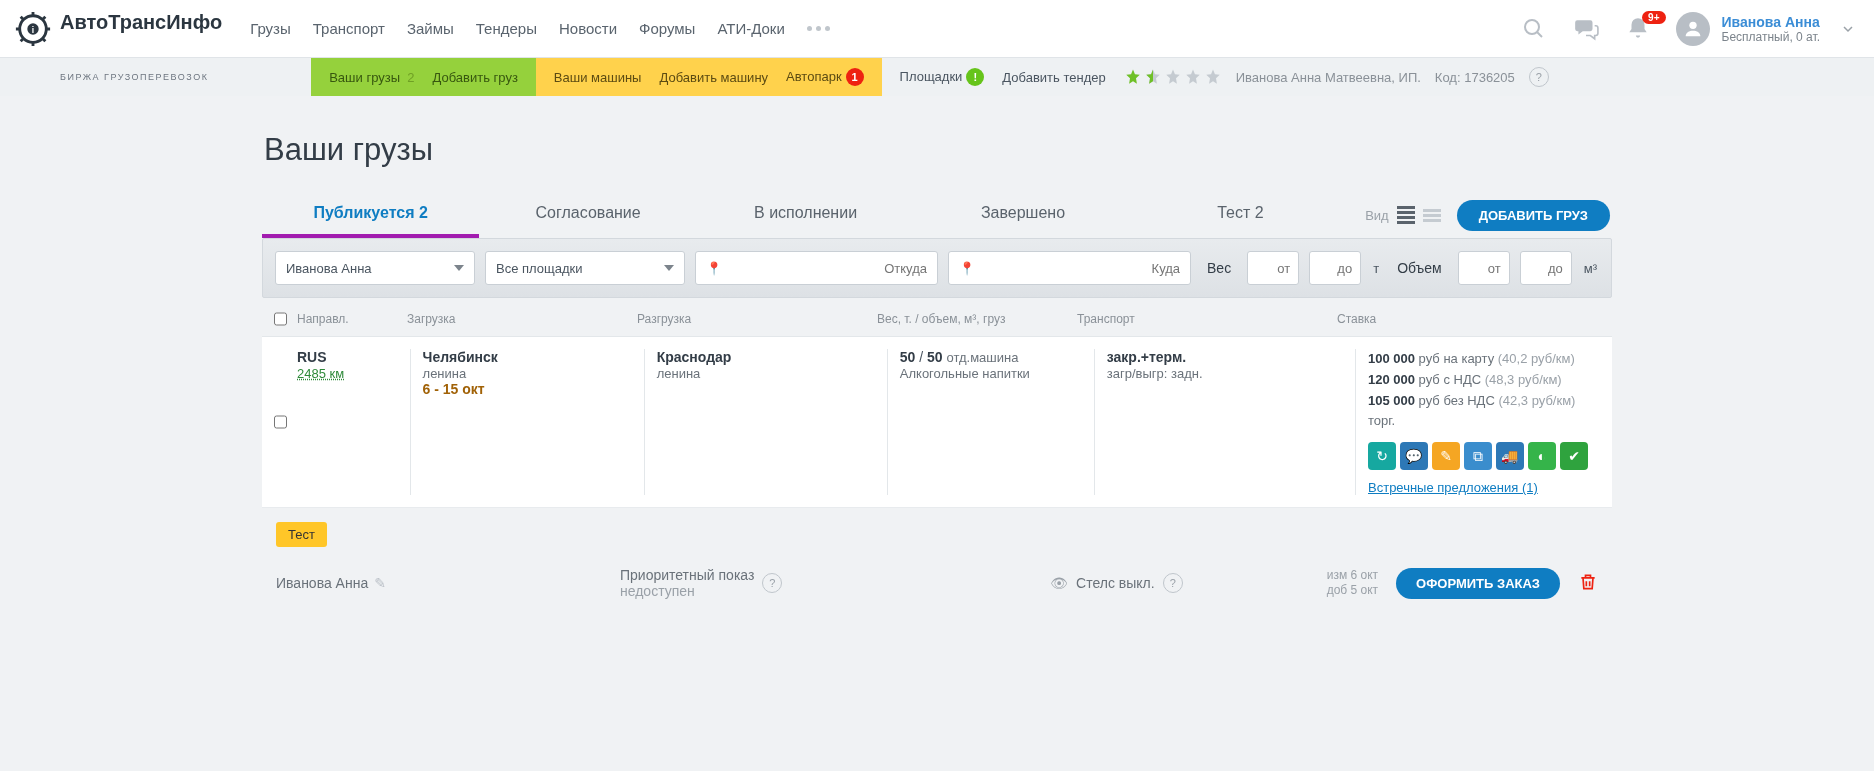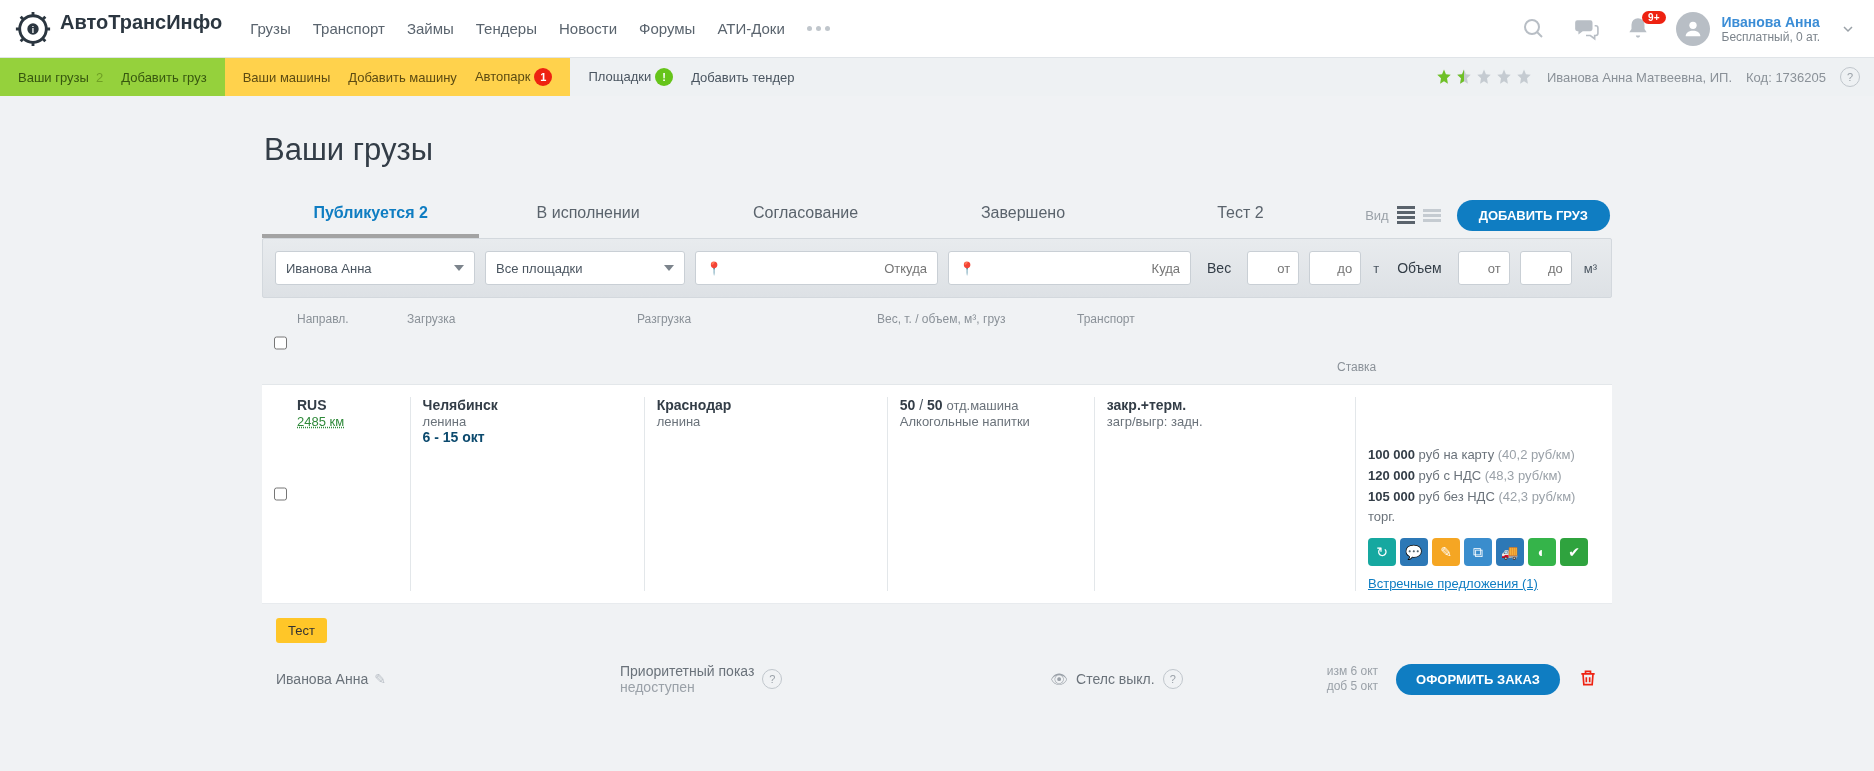--- a/index.html
+++ b/index.html
@@ -20,21 +20,21 @@
 .icon-btn .pill { position:absolute; top:-4px; right:-14px; background:#e21; color:#fff; font-size:10px; font-weight:bold; border-radius:8px; padding:1px 6px;}
 .userbox { display:flex; align-items:center; gap:12px; margin-right:12px;}
 .avatar { width:34px; height:34px; border-radius:50%; background:#b8bec5; display:flex; align-items:center; justify-content:center;}
 .userbox .info .name { color:#3b8dd6; font-size:14px; font-weight:600;}
 .userbox .info .plan { color:#7c848c; font-size:12px;}
 .chev { color:#9aa1a8; margin-left:10px;}
 .more-dots { display:flex; gap:4px;}
 .more-dots span {width:5px;height:5px;border-radius:50%;background:#c0c6cc;}
 
 
-.subnav { height: 38px; background:#eef1f3; display:flex; align-items:center; justify-content:space-between; font-size:13px; }
+.subnav { height: 38px; background:#eef1f3; display:flex; align-items:center; justify-content:center; font-size:13px; }
 .subnav-left { display:flex; height:100%;}
 .sn-seg { display:flex; align-items:center; height:100%; padding:0 18px; gap:18px; }
 .sn-green { background:#95d13c; color:#4d5c2a;}
 .sn-green a { color:#37570f;}
 .sn-green .count { color:#6fa024;}
 .sn-yellow { background:#ffd24c; color:#5c4b12;}
 .sn-yellow a { color:#5c4b12;}
 .sn-gray { background:#eef1f3; color:#4a5560;}
 .sn-gray a { color:#4a5560;}
 .badge-round { display:inline-flex; align-items:center; justify-content:center; min-width:18px; height:18px; border-radius:9px; font-size:11px; font-weight:bold; color:#fff; margin-left:4px;}
@@ -51,21 +51,21 @@
 .page-head { display:flex; justify-content:space-between; align-items:flex-start; margin-bottom:24px; padding:0 2px;}
 .page-title { font-size:31px; color:#333d47; font-weight:400;}
 .hint { display:flex; gap:12px; align-items:flex-start; max-width:300px;}
 .hint .txt { color:#5a636c; font-size:13px; line-height:1.4;}
 .hint .txt a { color:#0f7dc2; text-decoration:underline;}
 
 
 .tabs-row { display:flex; align-items:center; margin-bottom:0; padding-right:2px;}
 .tabs { display:flex; flex:1; }
 .tab { padding:12px 0; text-align:center; color:#5a636c; font-size:16px; cursor:pointer; flex:1;}
-.tab.active { color:#0f7dc2; font-weight:600; border-bottom:4px solid #a3a3a3;}
+.tab.active { color:#0f7dc2; font-weight:600; border-bottom:4px solid #a21caf;}
 .view-switch { display:flex; align-items:center; gap:8px; margin:0 16px; color:#9aa1a8; font-size:13px;}
 .view-icon { display:flex; flex-direction:column; gap:2px;}
 .view-icon.dense span { width:18px; height:3px; background:#5a636c;}
 .view-icon.sparse span { width:18px; height:3px; background:#c5cbd1;}
 .btn-primary { background:#0f7dc2; color:#fff; border:none; border-radius:16px; padding:8px 22px; font-size:13px; font-weight:600; cursor:pointer;}
 
 
 .filters { background:linear-gradient(#e8ebee,#dde1e5); border:1px solid #d3d8dd; padding:12px; display:flex; gap:10px; align-items:center; border-radius:2px;}
 .sel, .inp { height:34px; border:1px solid #c9cfd5; background:#fff; border-radius:3px; padding:0 10px; font-size:13px; color:#4a5560; display:flex; align-items:center; }
 .sel { justify-content:space-between; cursor:pointer;}
@@ -73,31 +73,31 @@
 .inp { flex:1;}
 .inp input { border:none; outline:none; width:100%; font-size:13px; background:transparent;text-align:right;}
 .pin { color:#6fc3e8; margin-right:6px;}
 .lbl { color:#333d47; font-size:14px; margin:0 6px;}
 .inp.sm { width:52px; flex:none; padding:0 8px;}
 .unit { color:#4a5560; font-size:13px; margin:0 2px;}
 .tri { width:0;height:0;border-left:5px solid transparent;border-right:5px solid transparent;border-top:6px solid #7c848c;}
 
 
 .thead { display:flex; padding:14px 12px 10px; color:#8a9198; font-size:12px; border-bottom:1px solid #e3e7ea;}
-.col-dir{width:110px;} .col-load{width:230px;} .col-unload{width:240px;} .col-weight{width:200px;} .col-trans{width:260px;} .col-rate{flex:1;margin-top:48px;}
+.col-dir{width:110px;} .col-load{width:230px;} .col-unload{width:240px;} .col-weight{width:200px;} .col-trans{width:260px;} .col-rate{flex:1;}
 .chk { margin-right:10px;}
 
 
 .trow { display:flex; padding:12px; background:#fff; border-bottom:1px solid #e8ebee; font-size:14px;}
 .trow .cell { padding-right:12px;}
 .trow .col-dir { width:110px;}
 .trow strong { font-weight:700; color:#333d47;}
 .trow .km { color:#2f8a3a; text-decoration:underline dotted; font-size:13px;}
 .trow .sub { color:#6a727a; font-size:13px;}
-.trow .date { font-weight:700; color:#0c4a6e;}
+.trow .date { font-weight:700; color:#a16207;}
 .rate-line { color:#6a727a; font-size:13px; line-height:1.6;}
 .rate-line .amt { font-weight:700; color:#333d47;}
 .rate-line .per { color:#9aa1a8;text-align:right;}
 .action-icons { display:flex; gap:4px; margin-top:10px;}
 .aicon { width:28px; height:28px; border-radius:4px; display:flex; align-items:center; justify-content:center; color:#fff; font-size:14px; cursor:pointer;}
 .ai-teal{background:#16a8a0;} .ai-blue{background:#2d78b6;} .ai-orange{background:#f5a623;} .ai-blue2{background:#3a8dcd;} .ai-blue3{background:#2d78b6;} .ai-green{background:#35b44a;} .ai-green2{background:#2fa33e;}
 .counter-link { color:#0f7dc2; text-decoration:underline; font-size:13px; margin-top:10px; display:inline-block;}
 .divider { width:1px; background:#e3e7ea; margin:0 12px;}
 
 
@@ -228,22 +228,22 @@
 </div>
 
 <div class="main">
   <div class="page-head">
     <h1 class="page-title">Ваши грузы</h1>
   </div>
 
   <div class="tabs-row">
     <div class="tabs">
       <div class="tab active"><span>Публикуется</span>&nbsp;<span>2</span></div>
+      <div class="tab">Согласование</div>
       <div class="tab">В исполнении</div>
-      <div class="tab">Согласование</div>
       <div class="tab">Завершено</div>
       <div class="tab"><span>Тест</span>&nbsp;<span>2</span></div>
     </div>
     <div class="view-switch">
       <span>Вид</span>
       <div class="view-icon dense">
           <span></span>
           <span></span>
           <span></span>
           <span></span>

